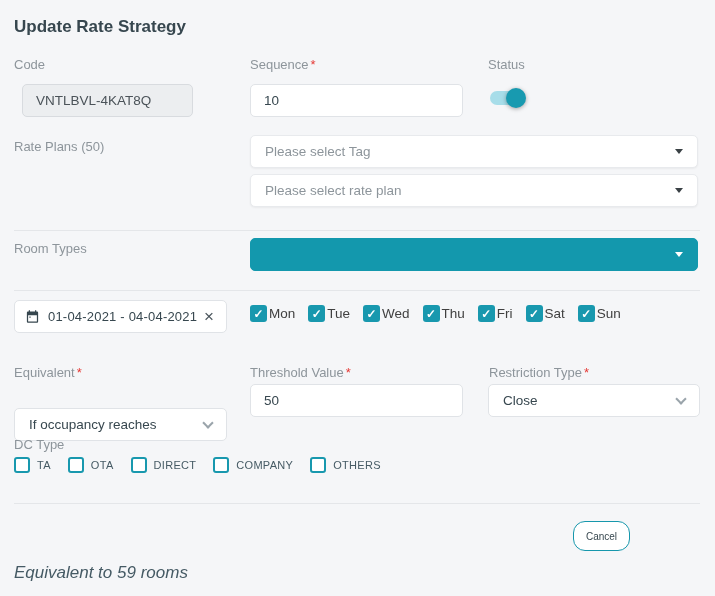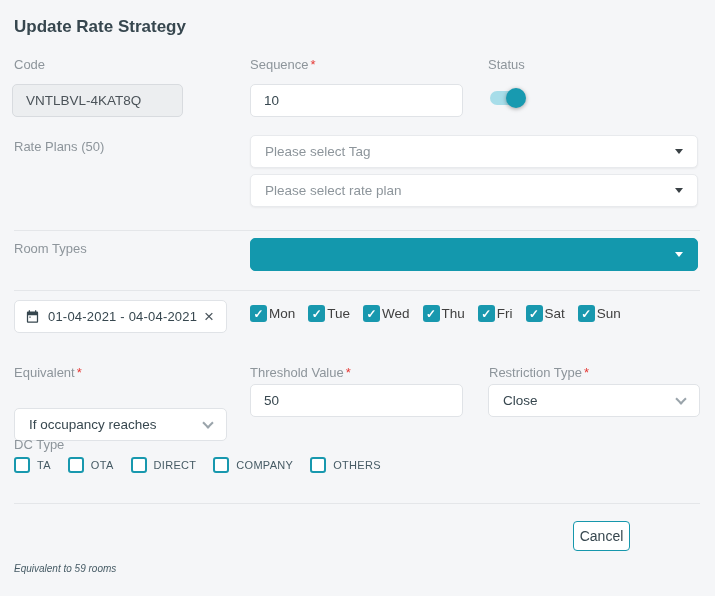--- a/index.html
+++ b/index.html
@@ -49,41 +49,41 @@
     color:#fff; font-size:12px; font-weight:bold;
     display:inline-flex; align-items:center; justify-content:center;
   }
   .day .dlabel { font-size:13.5px; color:#404040; margin-left:2px; }
   .dcrow { position:absolute; left:14px; top:457px; display:flex; align-items:center; gap:17px; }
   .dcitem { display:flex; align-items:center; cursor:pointer; }
   .dcbx { width:16px; height:16px; border:2px solid #1898ae; border-radius:3px; background:#fff; }
   .dcitem .dclabel { font-size:11px; color:#455a64; margin-left:7px; letter-spacing:0.3px; }
   .btn-cancel {
     position:absolute; left:573px; top:521px; width:57px; height:30px;
-    background:#fff; border:1px solid #1697ac; border-radius:4px;
-    font-family:inherit; font-size:14px; color:#37474f; cursor:pointer;
+    background:#fff; border:1px solid #1697ac; border-radius:12px;
+    font-family:inherit; font-size:10px; color:#37474f; cursor:pointer;
   }
   .btn-update {
     position:absolute; left:641px; top:519px; width:61px; height:34px;
     background:#1697ac; border:none; border-radius:4px;
     font-family:inherit; font-size:12.5px; font-weight:bold; color:#fff;
     cursor:pointer; box-shadow:0 2px 5px rgba(0,0,0,0.18);
   }
-  .note { position:absolute; left:14px; top:563px; font-size:10px; font-style:italic; color:#455a64; }
+  .note { position:absolute; left:14px; top:563px; font-size:17px; font-style:italic; color:#455a64; }
   .calicon { display:inline-flex; }
 </style>
 </head>
 <body>
 
 <div class="page">
 
   <div class="title">Update Rate Strategy</div>
 
   <div class="label" style="left:14px;top:57px">Code</div>
-  <input class="input readonly" style="left: 12px; top: 84px; width: 171px;" readonly="" value="VNTLBVL-4KAT8Q">
+  <input class="input readonly" style="left: 22px; top: 84px; width: 171px;" readonly="" value="VNTLBVL-4KAT8Q">
 
   <div class="label" style="left:250px;top:57px"><span>Sequence</span><span class="req">*</span></div>
   <input class="input" style="left: 250px; top: 84px; width: 213px;" value="10">
 
   <div class="label" style="left:488px;top:57px">Status</div>
   <div class="toggle" style="left:488px;top:88px">
     <div class="track"></div>
     <div class="thumb"></div>
   </div>
 

